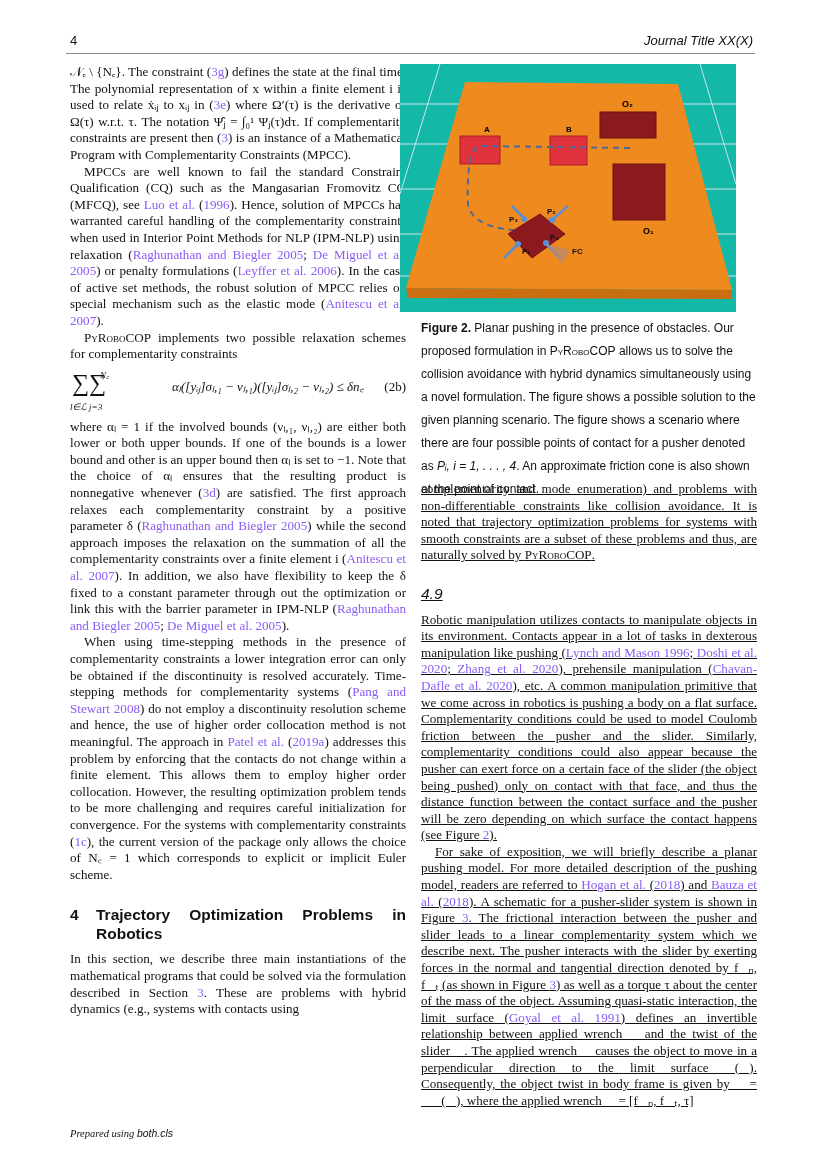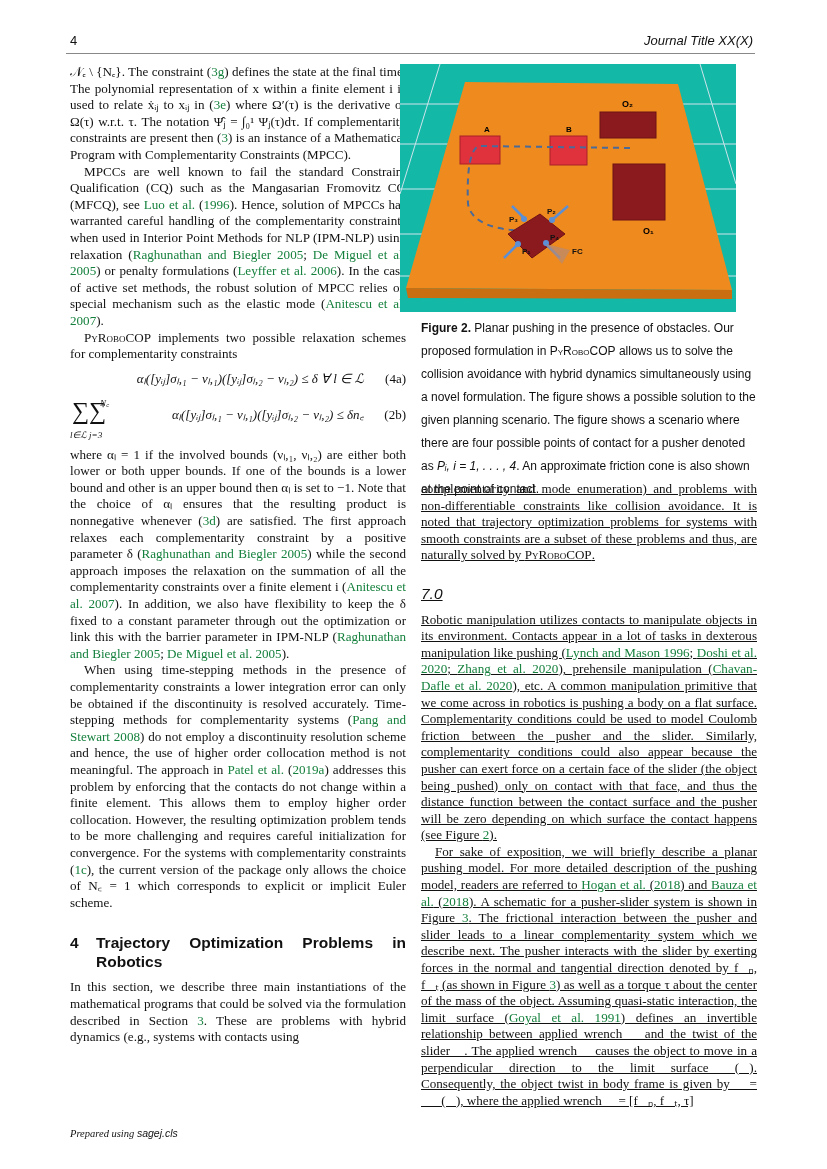--- a/index.html
+++ b/index.html
@@ -6,21 +6,21 @@
   body { width: 827px; height: 1169px; position: relative; overflow: hidden; font-family: "Liberation Serif", serif; color: #111; }
   .header { position: absolute; left: 70px; top: 33px; width: 683px; height: 18px; font-family: "Liberation Sans", sans-serif; font-size: 13px; }
   .header .pg { position: absolute; left: 0; top: 0; }
   .header .jt { position: absolute; right: 0; top: 0; font-style: italic; }
   .rule { position: absolute; left: 66px; top: 53px; width: 689px; height: 1px; background: #888; }
   .col { position: absolute; top: 64px; width: 336px; font-size: 13.1px; line-height: 16.6px; text-align: justify; }
   .col.left { left: 70px; }
   .col.right { left: 421px; }
   p { margin: 0; }
   p.ind { text-indent: 14px; }
-  .cite { color: #15803d; }
+  .cite { color: #8b5cf6; }
   .sc { font-variant: small-caps; }
   .eq { position: relative; height: 20px; font-style: italic; font-size: 13px; }
   .eq .body { position: absolute; right: 42px; top: 0; white-space: nowrap; }
   .eq .num { position: absolute; right: 0; top: 0; font-style: normal; }
   .eq2 { height: 46px; margin-top: 4px; }
   .sec { font-family: "Liberation Sans", sans-serif; font-weight: bold; font-size: 15.5px; line-height: 19px; margin: 22px 0 8px 0; display: flex; }
   .sec .n { width: 26px; flex: none; }
   .subsec { font-family: "Liberation Sans", sans-serif; font-style: italic; font-size: 15.5px; margin: 22px 0 9px 0; display: flex; }
   .subsec .n { width: 38px; flex: none; }
   .figure { position: absolute; left: 400px; top: 64px; width: 336px; height: 248px; background: #14b8a6; }
@@ -38,24 +38,20 @@
 </div>
 <div class="rule"></div>
 
 <div class="col left">
   <p><span>𝒩ₑ \ {Nₑ}. The constraint (</span><a class="cite">3g</a><span>) defines the state at the final time. The polynomial representation of x within a finite element i is used to relate ẋᵢⱼ to xᵢⱼ in (</span><a class="cite">3e</a><span>) where Ω′(τ) is the derivative of Ω(τ) w.r.t. τ. The notation Ψ̂ⱼ = ∫₀¹ Ψⱼ(τ)dτ. If complementarity constraints are present then (</span><a class="cite">3</a><span>) is an instance of a Mathematical Program with Complementarity Constraints (MPCC).</span></p>
 
   <p class="ind"><span>MPCCs are well known to fail the standard Constraint Qualification (CQ) such as the Mangasarian Fromovitz CQ (MFCQ), see </span><a class="cite">Luo et al.</a><span> (</span><a class="cite">1996</a><span>). Hence, solution of MPCCs has warranted careful handling of the complementarity constraints when used in Interior Point Methods for NLP (IPM-NLP) using relaxation (</span><a class="cite">Raghunathan and Biegler 2005</a><span>; </span><a class="cite">De Miguel et al. 2005</a><span>) or penalty formulations (</span><a class="cite">Leyffer et al. 2006</a><span>). In the case of active set methods, the robust solution of MPCC relies on special mechanism such as the elastic mode (</span><a class="cite">Anitescu et al. 2007</a><span>).</span></p>
 
   <p class="ind"><span class="sc">PyRoboCOP</span><span> implements two possible relaxation schemes for complementarity constraints</span></p>
 
-  <div class="eq" style="margin-top:8px;">
-    <span class="body">αₗ([yᵢⱼ]σₗ,₁ − νₗ,₁)([yᵢⱼ]σₗ,₂ − νₗ,₂) ≤ δ ∀ l ∈ ℒ</span>
-    <span class="num">(4a)</span>
-  </div>
   <div class="eq eq2">
     <span style="position:absolute;left:30px;top:0;font-size:9px;">N꜀</span>
     <span style="position:absolute;left:2px;top:8px;font-size:24px;font-style:normal;">∑∑</span>
     <span style="position:absolute;left:0;top:32px;font-size:9px;">l∈ℒ  j=3</span>
     <span class="body" style="top:12px;">αₗ([yᵢⱼ]σₗ,₁ − νₗ,₁)([yᵢⱼ]σₗ,₂ − νₗ,₂) ≤ δn꜀</span>
     <span class="num" style="top:12px;">(2b)</span>
   </div>
 
   <p style="margin-top:6px;"><span>where αₗ = 1 if the involved bounds (νₗ,₁, νₗ,₂) are either both lower or both upper bounds. If one of the bounds is a lower bound and other is an upper bound then αₗ is set to −1. Note that the choice of αₗ ensures that the resulting product is nonnegative whenever (</span><a class="cite">3d</a><span>) are satisfied. The first approach relaxes each complementarity constraint by a positive parameter δ (</span><a class="cite">Raghunathan and Biegler 2005</a><span>) while the second approach imposes the relaxation on the summation of all the complementarity constraints over a finite element i (</span><a class="cite">Anitescu et al. 2007</a><span>). In addition, we also have flexibility to keep the δ fixed to a constant parameter through out the optimization or link this with the barrier parameter in IPM-NLP (</span><a class="cite">Raghunathan and Biegler 2005</a><span>; </span><a class="cite">De Miguel et al. 2005</a><span>).</span></p>
 
@@ -116,23 +112,23 @@
 </div>
 
 <div class="caption">
   <b>Figure 2.</b><span> Planar pushing in the presence of obstacles. Our proposed formulation in </span><span class="sc">PyRoboCOP</span><span> allows us to solve the collision avoidance with hybrid dynamics simultaneously using a novel formulation. The figure shows a possible solution to the given planning scenario. The figure shows a scenario where there are four possible points of contact for a pusher denoted as </span><i>Pᵢ, i = 1, . . . , 4</i><span>. An approximate friction cone is also shown at the point of contact.</span>
 </div>
 
 <div class="col right" style="top:481px;text-decoration:underline;">
   <p><span>complementarity and mode enumeration) and problems with non-differentiable constraints like collision avoidance. It is noted that trajectory optimization problems for systems with smooth constraints are a subset of these problems and thus, are naturally solved by </span><span class="sc">PyRoboCOP</span><span>.</span></p>
 
   <div class="subsec">
-    <span class="n">7.0</span>
+    <span class="n">4.9</span>
   </div>
 
   <p><span>Robotic manipulation utilizes contacts to manipulate objects in its environment. Contacts appear in a lot of tasks in dexterous manipulation like pushing (</span><a class="cite">Lynch and Mason 1996</a><span>; </span><a class="cite">Doshi et al. 2020</a><span>; </span><a class="cite">Zhang et al. 2020</a><span>), prehensile manipulation (</span><a class="cite">Chavan-Dafle et al. 2020</a><span>), etc. A common manipulation primitive that we come across in robotics is pushing a body on a flat surface. Complementarity conditions could be used to model Coulomb friction between the pusher and the slider. Similarly, complementarity conditions could also appear because the pusher can exert force on a certain face of the slider (the object being pushed) only on contact with that face, and thus the distance function between the contact surface and the pusher will be zero depending on which surface the contact happens (see Figure </span><a class="cite">2</a><span>).</span></p>
 
   <p class="ind"><span>For sake of exposition, we will briefly describe a planar pushing model. For more detailed description of the pushing model, readers are referred to </span><a class="cite">Hogan et al.</a><span> (</span><a class="cite">2018</a><span>) and </span><a class="cite">Bauza et al.</a><span> (</span><a class="cite">2018</a><span>). A schematic for a pusher-slider system is shown in Figure </span><a class="cite">3</a><span>. The frictional interaction between the pusher and slider leads to a linear complementarity system which we describe next. The pusher interacts with the slider by exerting forces in the normal and tangential direction denoted by f⃗ₙ, f⃗ₜ (as shown in Figure </span><a class="cite">3</a><span>) as well as a torque τ about the center of the mass of the object. Assuming quasi-static interaction, the limit surface (</span><a class="cite">Goyal et al. 1991</a><span>) defines an invertible relationship between applied wrench 𝐰 and the twist of the slider 𝐭. The applied wrench 𝐰 causes the object to move in a perpendicular direction to the limit surface 𝐇(𝐰). Consequently, the object twist in body frame is given by 𝐭 = ∇𝐇(𝐰), where the applied wrench 𝐰 = [f⃗ₙ, f⃗ₜ, τ]</span></p>
 </div>
 
 <div class="footer">
-  <span>Prepared using </span><span class="cls">sagej.cls</span>
+  <span>Prepared using </span><span class="cls">both.cls</span>
 </div>
 
 </body></html>

